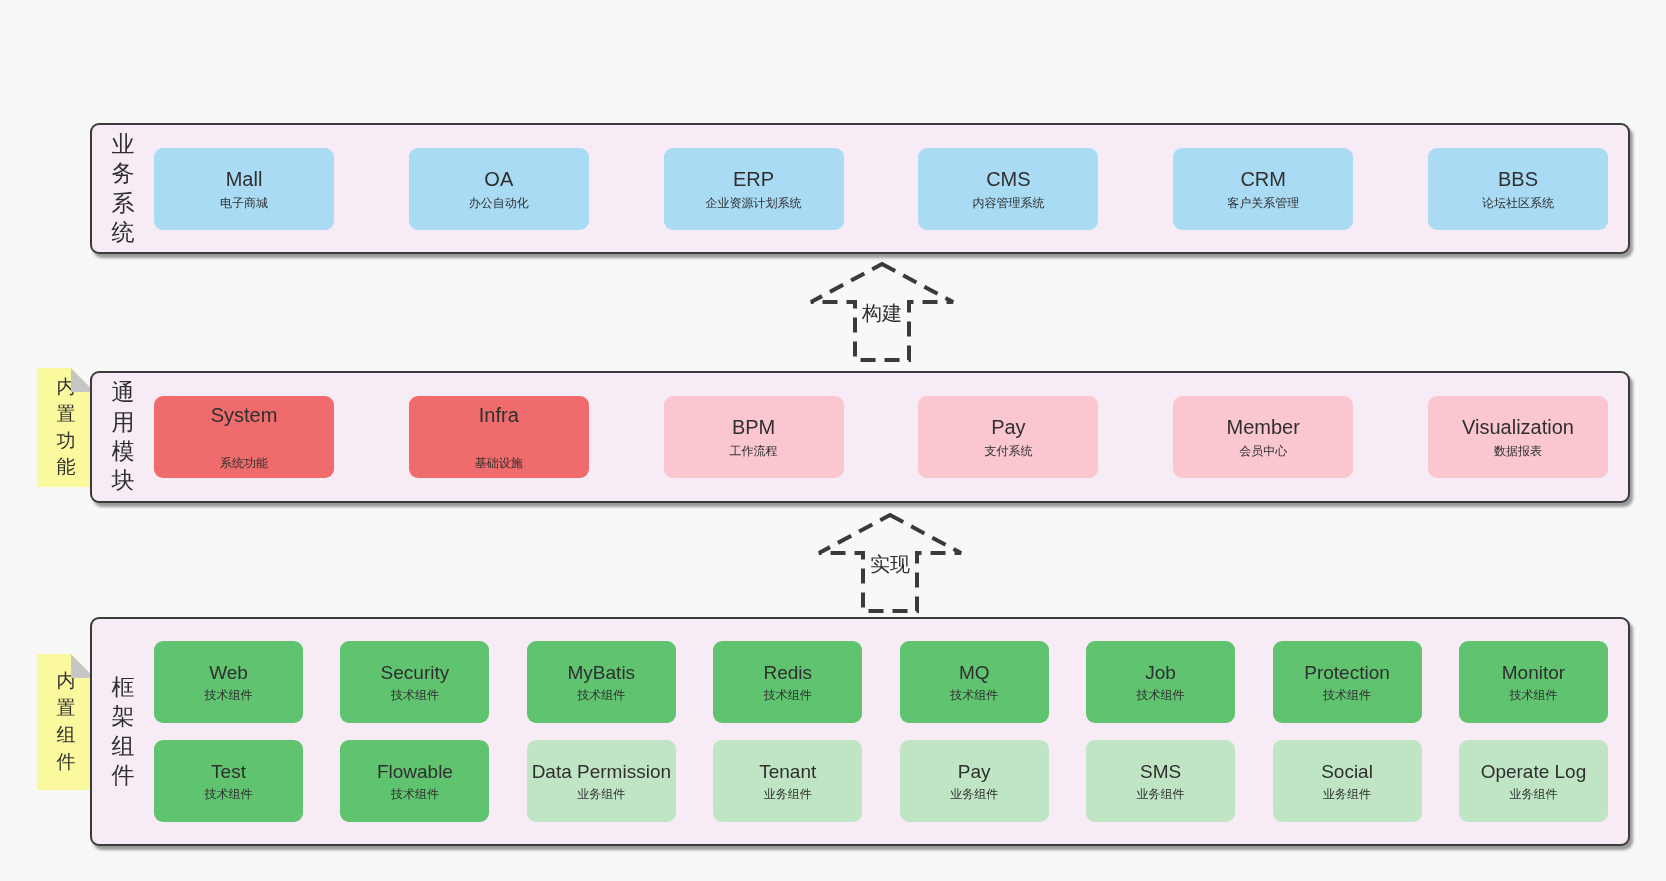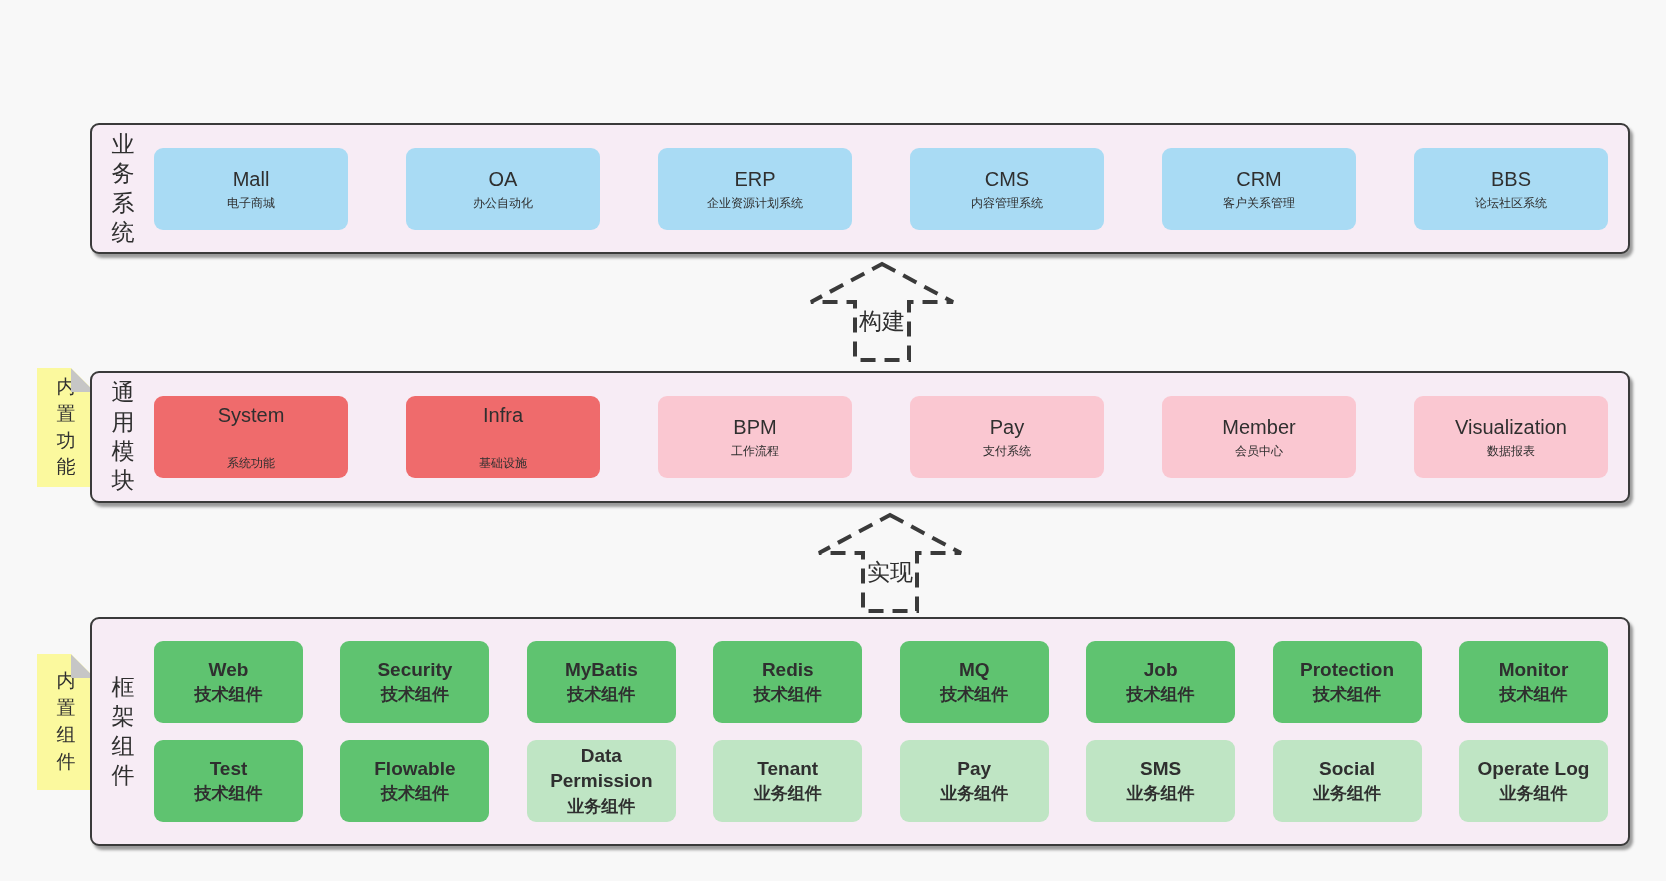--- a/index.html
+++ b/index.html
@@ -53,26 +53,26 @@
     height:82px;
     border-radius:9px;
     display:flex;
     flex-direction:column;
     align-items:center;
     justify-content:center;
     text-align:center;
     box-sizing:border-box;
     padding:2px 4px;
   }
-  .cols6 .box{width:194px;}
-  .cols8 .box{width:149px;font-weight:bold;}
+  .cols6 .box{width:180px;}
+  .cols8 .box{width:149px;}
   .box-title{font-size:20px;line-height:1.3;}
   .box-sub{font-size:12px;line-height:1.3;margin-top:4px;}
   .cols8 .box-title{font-size:19px;}
-  .cols8 .box-sub{font-size:17px;margin-top:2px;}
+  .cols8 .box-sub{font-size:12px;margin-top:2px;}
   .box.blue{background:var(--c-blue,#a9dbf4);}
   .box.red{background:var(--c-red,#ef6b6c);gap:24px;}
   .box.pink{background:var(--c-pink,#fac7d1);}
   .box.green{background:var(--c-green,#5fc370);}
   .box.lightgreen{background:var(--c-lightgreen,#bfe5c4);}
   
   .sticky{
     position:absolute;
     left:37px;
     width:58px;
@@ -108,24 +108,24 @@
   .varrow svg{width:100%;height:100%;display:block;}
   .varrow polygon{
     fill:none;
     stroke:var(--c-border,#3a3a3a);
     stroke-width:4;
     stroke-dasharray:15 9;
   }
   .arrow-label{
     position:absolute;
     left:50%;
-    top:50px;
+    top:42px;
     transform:translateX(-50%);
     background:var(--c-page,#f8f8f8);
-    font-size:23px;
+    font-size:20px;
     line-height:22px;
     padding:0 2px;
     color:#2f2f2f;
     white-space:nowrap;
   }
 </style>
 </head>
 <body>
 
 <div class="canvas" style="--c-page: #f8f8f8; --c-band: #f7ecf5; --c-border: #3a3a3a; --c-blue: #a9dbf4; --c-red: #ef6b6c; --c-pink: #fac7d1; --c-green: #5fc370; --c-lightgreen: #bfe5c4; --c-yellow: #fbf99e;">

